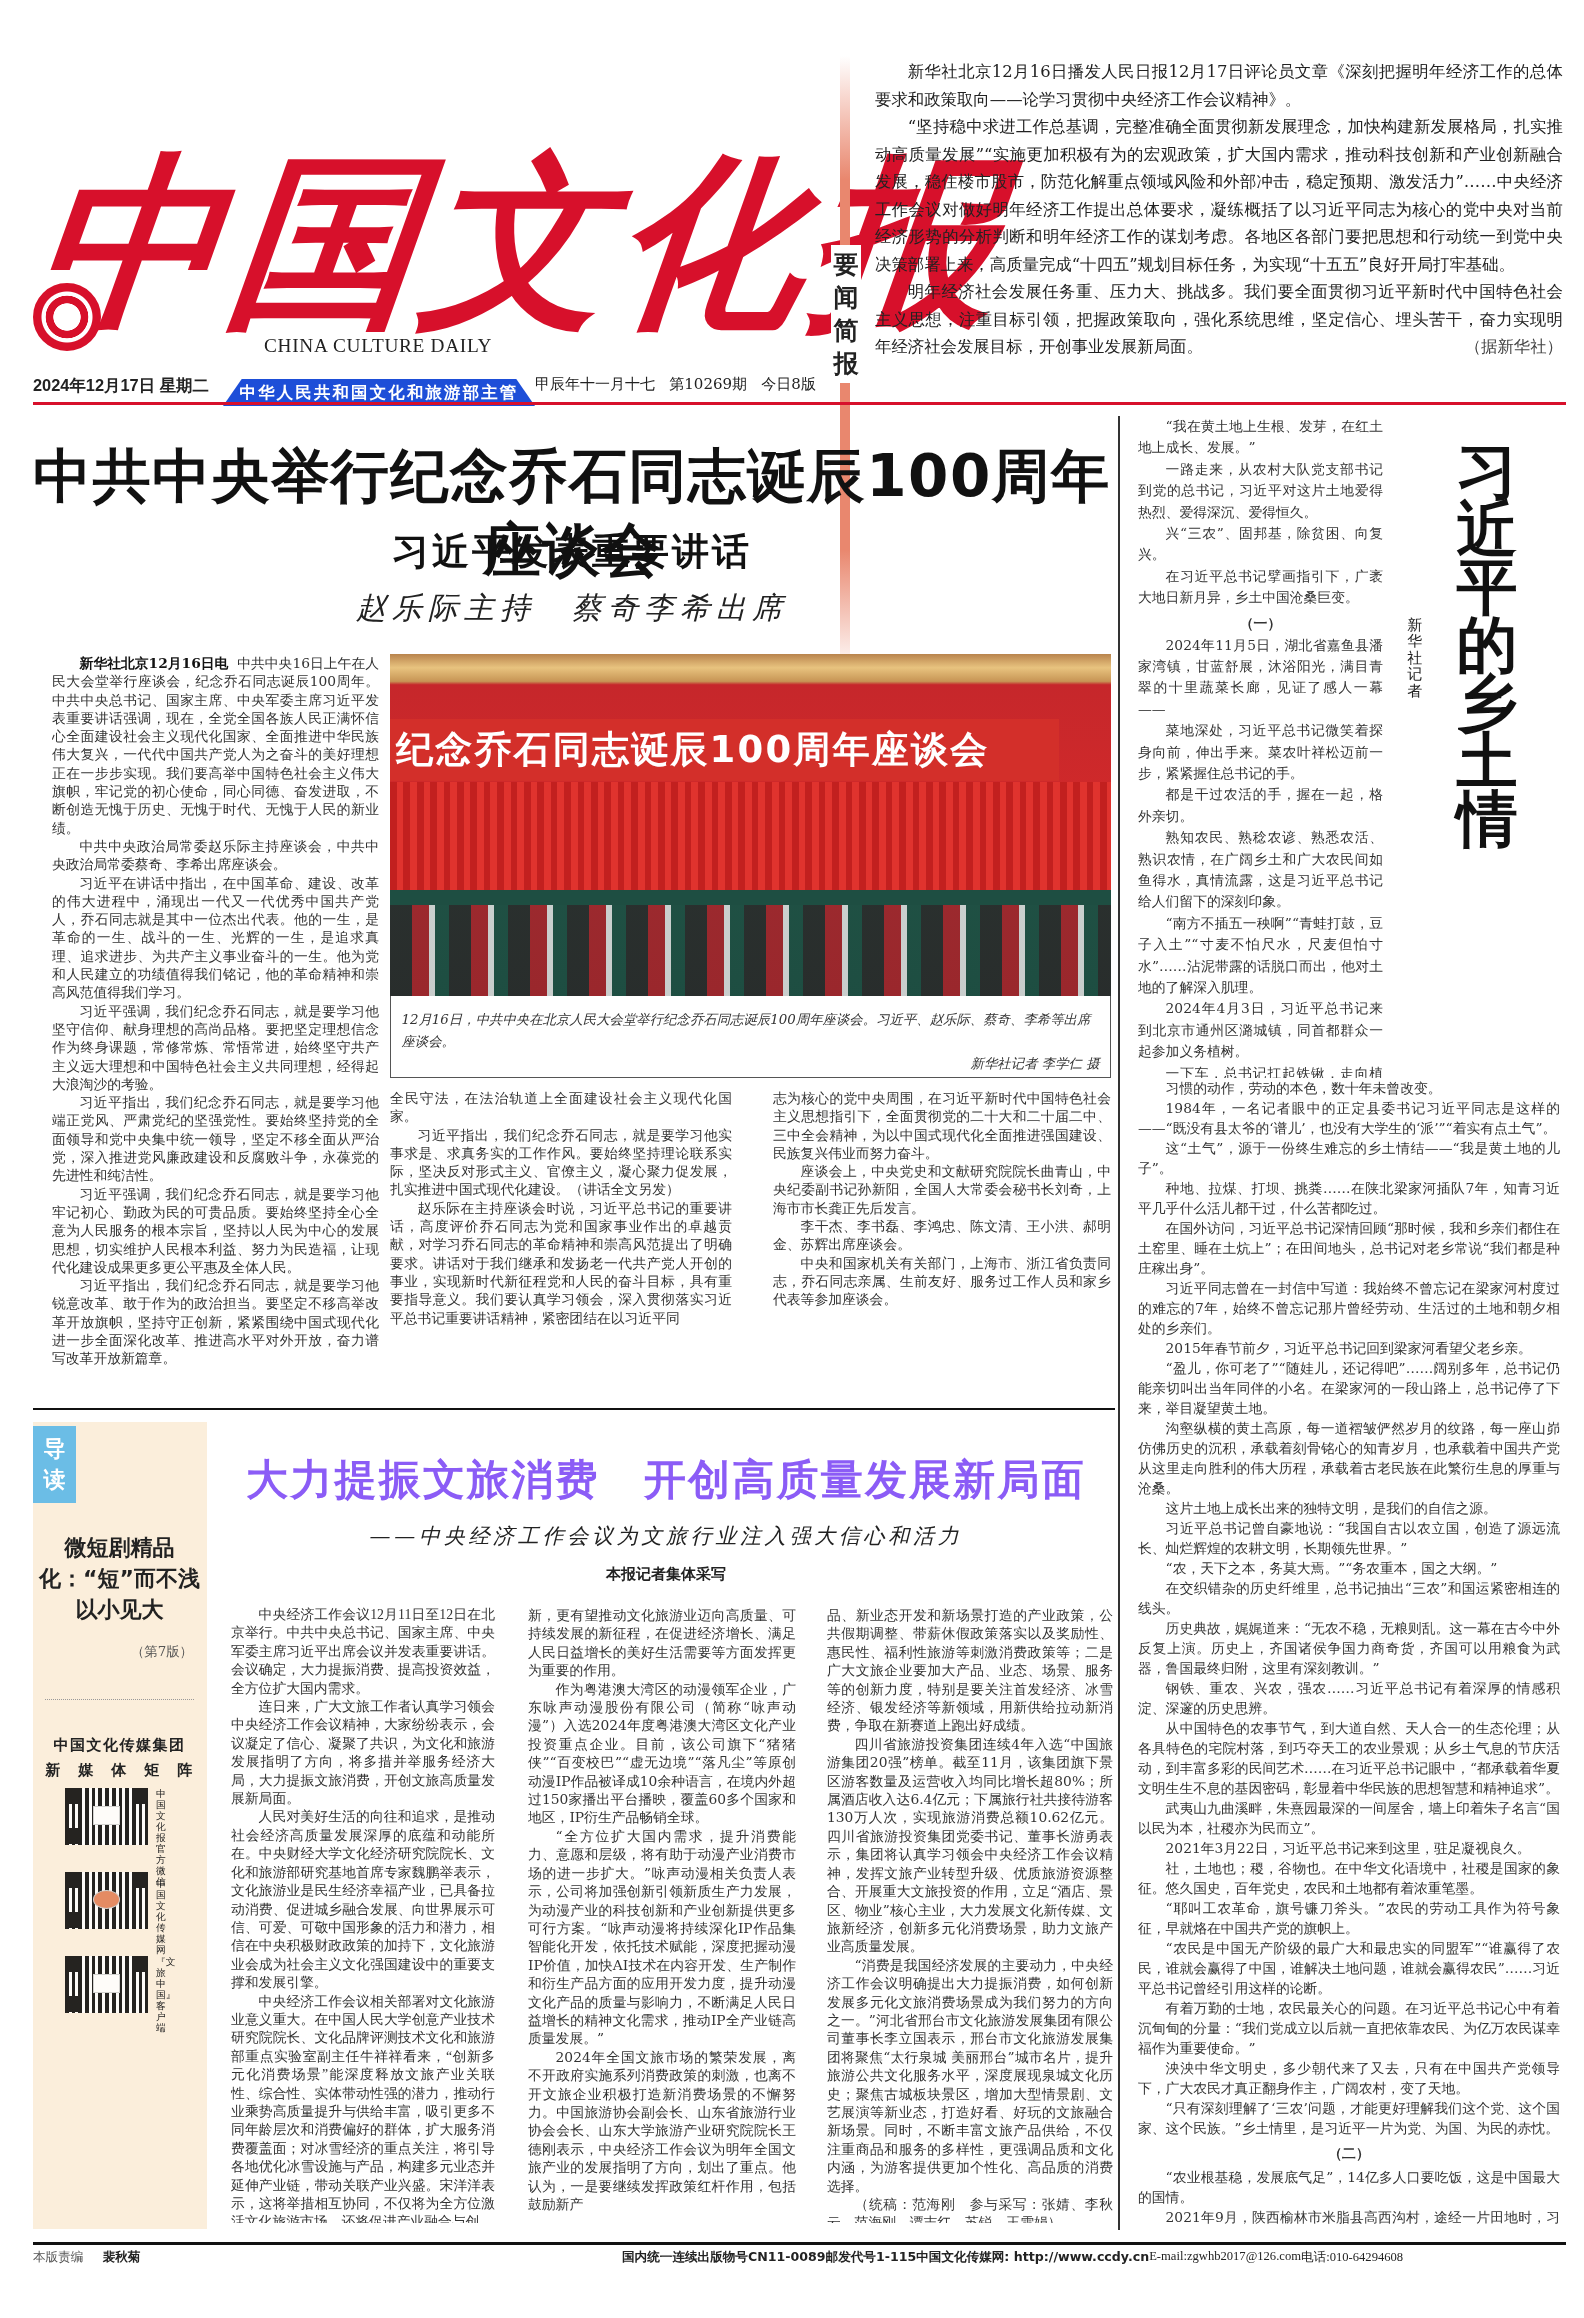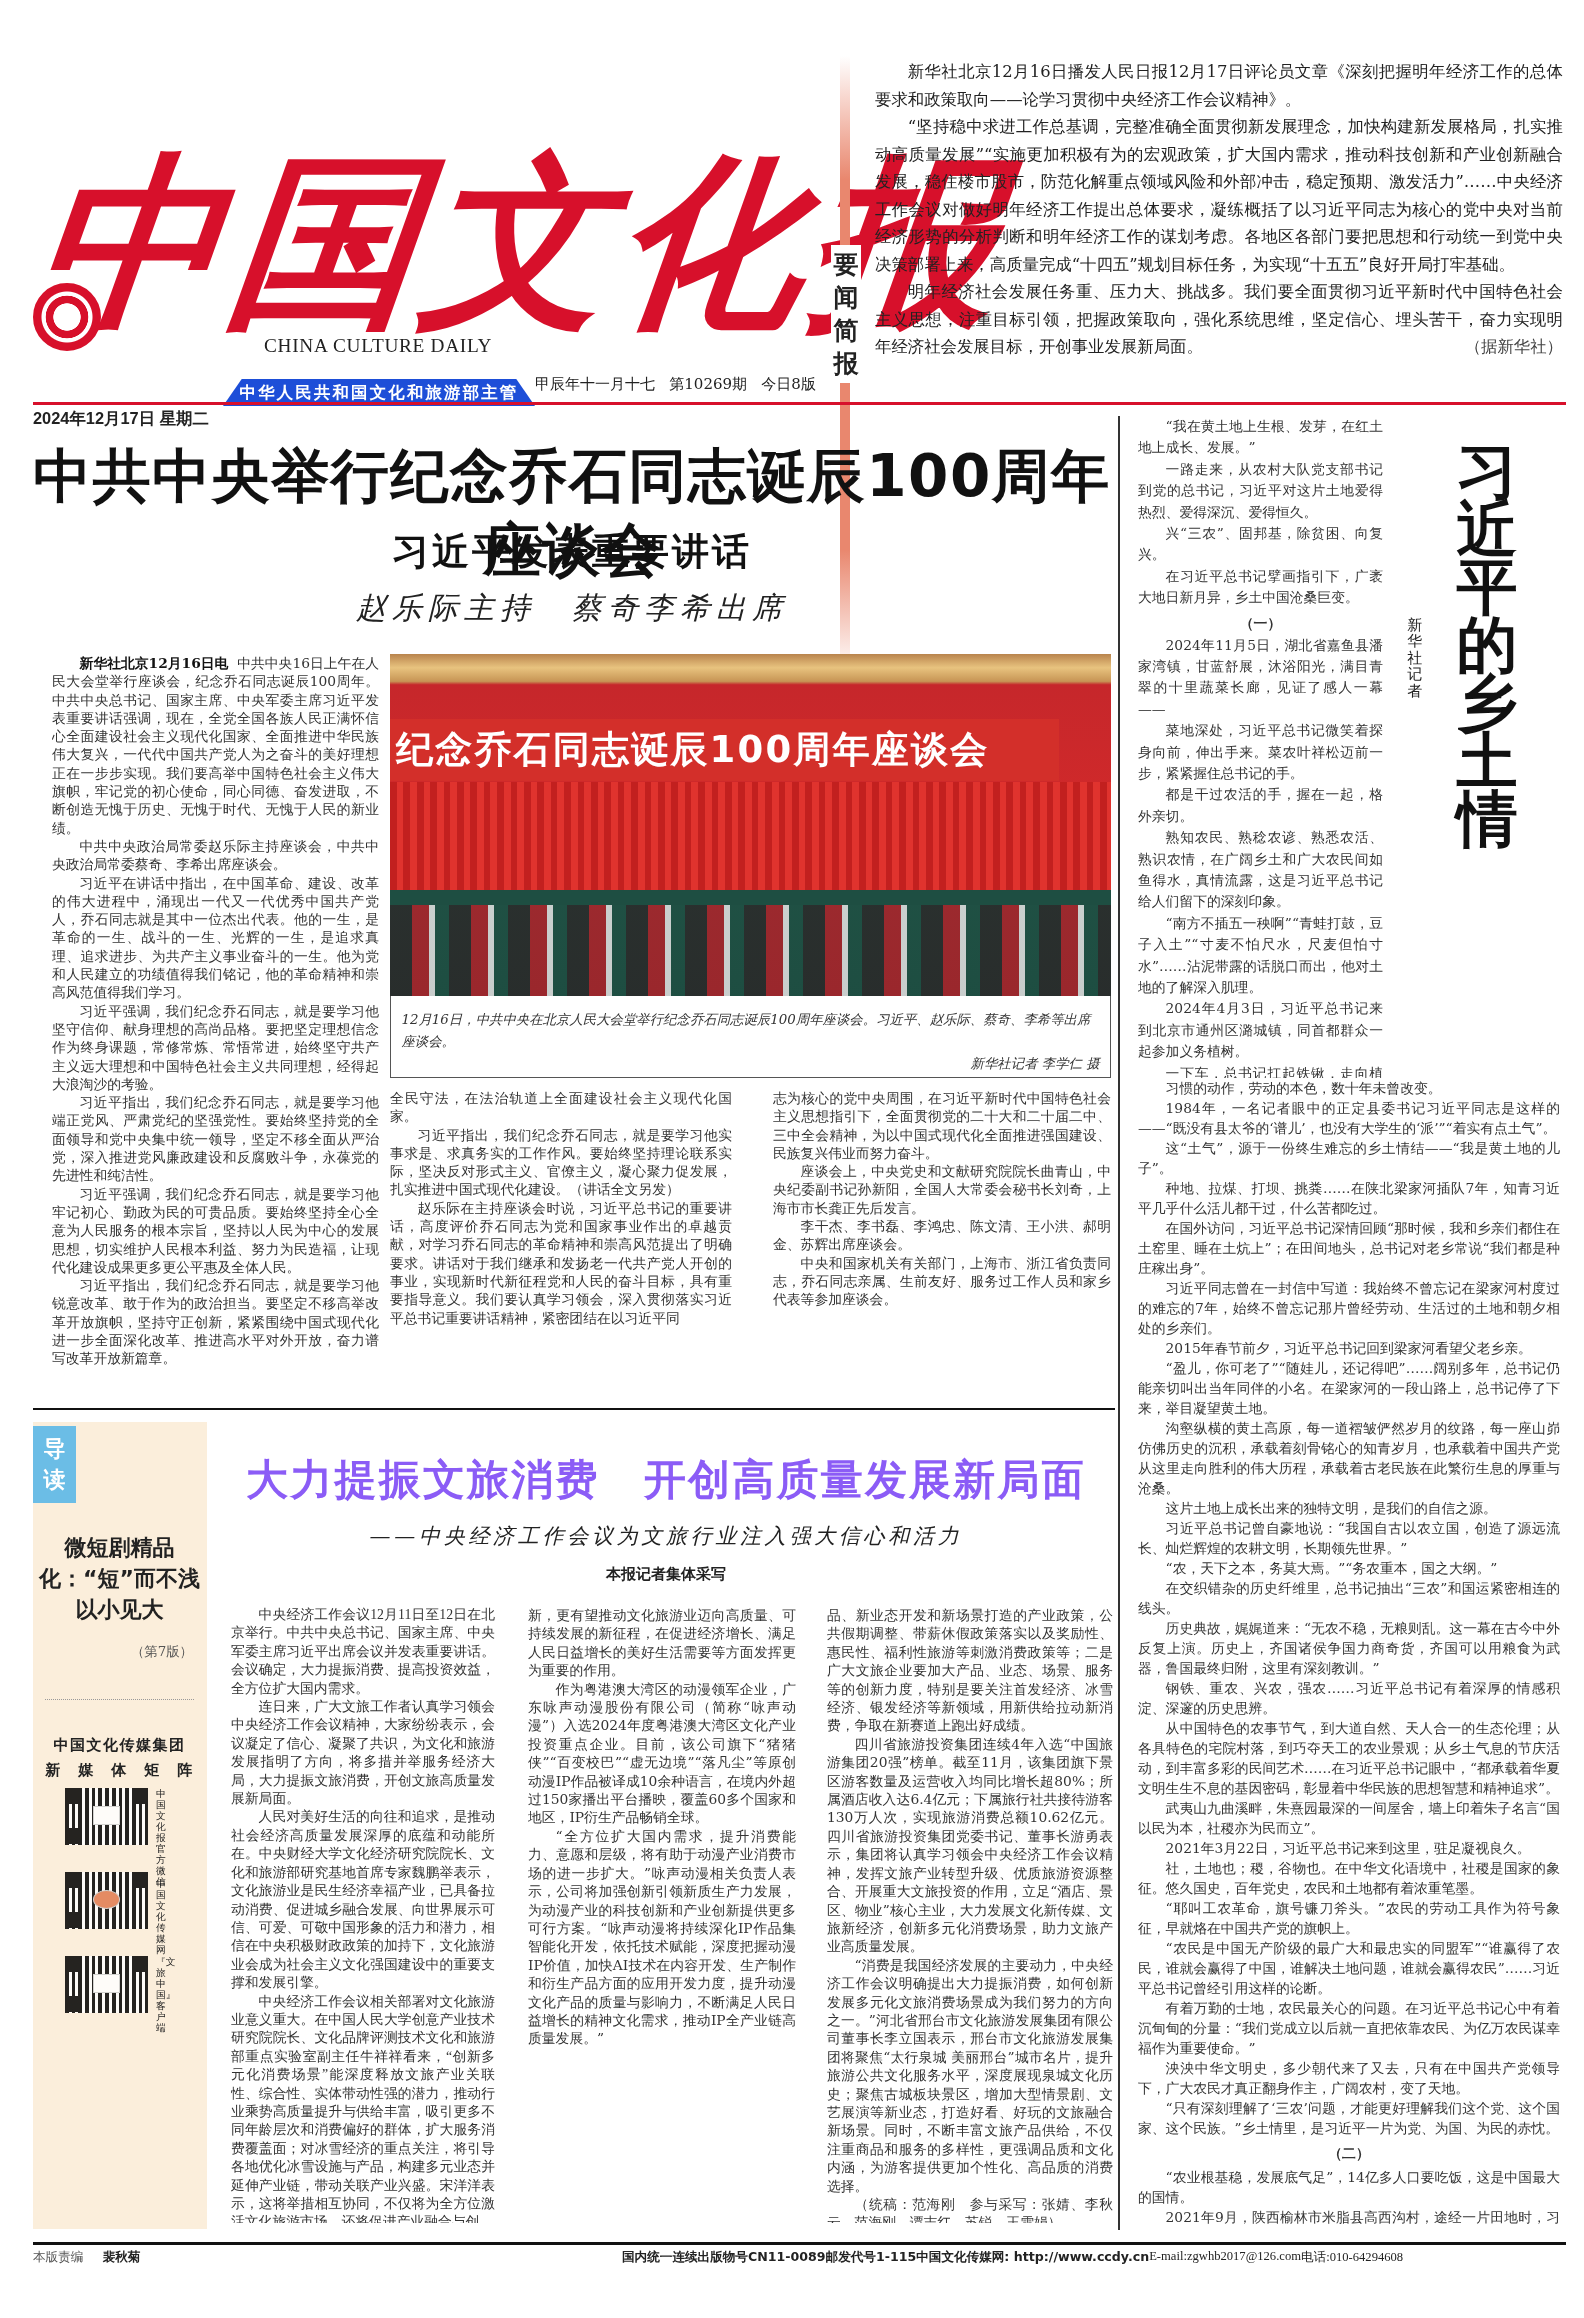--- a/index.html
+++ b/index.html
@@ -4,21 +4,21 @@
 <style>
   * { box-sizing: border-box; margin: 0; padding: 0; }
   html, body { width: 1585px; height: 2319px; background: #ffffff; overflow: hidden; }
   body { position: relative; font-family: "DejaVu Serif", "Liberation Serif", serif; color: #222; }
   .abs { position: absolute; }
 
   
   .mast-title { left: 37px; top: 119px; width: 758px; height: 245px; color: #d7102b; font-family: "DejaVu Serif", serif; font-size: 186px; font-weight: bold; font-style: italic; letter-spacing: 7.4px; line-height: 245px; white-space: nowrap; transform: skewX(-6deg); }
   .mast-logo { left: 33px; top: 283px; width: 68px; height: 68px; border-radius: 50%; border: 3px solid #d7102b; background: radial-gradient(circle at 50% 50%, #fff 0 13.4px, #d7102b 14px 21px, #fff 21.6px 25px, #d7102b 26px 100%); }
   .mast-en { left: 264px; top: 335px; font-family: "Liberation Serif", serif; font-size: 19.3px; letter-spacing: 0.7px; color: #222; }
-  .mast-date { left: 33px; top: 375px; font-family: "Liberation Sans", sans-serif; font-weight: bold; font-size: 16.4px; color: #222; margin-top: 33px; }
+  .mast-date { left: 33px; top: 375px; font-family: "Liberation Sans", sans-serif; font-weight: bold; font-size: 16.4px; color: #222; }
   .mast-ribbon { left: 223px; top: 379px; width: 312px; height: 27px; background: #1d4ed8; color: #fff; font-family: "DejaVu Sans", sans-serif; font-weight: bold; font-size: 16.4px; letter-spacing: 2.2px; text-align: center; line-height: 27px; clip-path: polygon(6% 0, 94% 0, 100% 100%, 0 100%); }
   .mast-lunar { left: 535px; top: 375px; font-size: 15px; color: #222; white-space: nowrap; }
 
   
   .brief-band { left: 840px; top: 56px; width: 10.4px; height: 617px; background: linear-gradient(#fff, #e9876e 20%, #e9876e 80%, #fff); }
   .brief-label { left: 831px; top: 245px; width: 30px; font-family: "DejaVu Sans", sans-serif; font-weight: bold; font-size: 25px; line-height: 33px; color: #222; background: #fff; text-align: center; padding: 3px 0; }
   .brief-text { left: 875px; top: 58px; width: 688px; font-size: 16.4px; line-height: 27.5px; color: #222; text-align: justify; }
   .brief-text p { text-indent: 2em; }
   .brief-source { float: right; color: #444; }
   .top-red-rule { left: 33px; top: 402px; width: 1533px; height: 3px; background: #d7102b; }
@@ -182,20 +182,21 @@
 <div class="abs col low-col low-col1">
   <p>中央经济工作会议12月11日至12日在北京举行。中共中央总书记、国家主席、中央军委主席习近平出席会议并发表重要讲话。会议确定，大力提振消费、提高投资效益，全方位扩大国内需求。</p>
   <p>连日来，广大文旅工作者认真学习领会中央经济工作会议精神，大家纷纷表示，会议凝定了信心、凝聚了共识，为文化和旅游发展指明了方向，将多措并举服务经济大局，大力提振文旅消费，开创文旅高质量发展新局面。</p>
   <p>人民对美好生活的向往和追求，是推动社会经济高质量发展深厚的底蕴和动能所在。中央财经大学文化经济研究院院长、文化和旅游部研究基地首席专家魏鹏举表示，文化旅游业是民生经济幸福产业，已具备拉动消费、促进城乡融合发展、向世界展示可信、可爱、可敬中国形象的活力和潜力，相信在中央积极财政政策的加持下，文化旅游业会成为社会主义文化强国建设中的重要支撑和发展引擎。</p>
   <p>中央经济工作会议相关部署对文化旅游业意义重大。在中国人民大学创意产业技术研究院院长、文化品牌评测技术文化和旅游部重点实验室副主任牛祥祥看来，“创新多元化消费场景”能深度释放文旅产业关联性、综合性、实体带动性强的潜力，推动行业乘势高质量提升与供给丰富，吸引更多不同年龄层次和消费偏好的群体，扩大服务消费覆盖面；对冰雪经济的重点关注，将引导各地优化冰雪设施与产品，构建多元业态并延伸产业链，带动关联产业兴盛。宋洋洋表示，这将举措相互协同，不仅将为全方位激活文化旅游市场，还将促进产业融合与创</p>
 </div>
 <div class="abs col low-col low-col2">
   <p style="text-indent:0">新，更有望推动文化旅游业迈向高质量、可持续发展的新征程，在促进经济增长、满足人民日益增长的美好生活需要等方面发挥更为重要的作用。</p>
   <p>作为粤港澳大湾区的动漫领军企业，广东咏声动漫股份有限公司（简称“咏声动漫”）入选2024年度粤港澳大湾区文化产业投资重点企业。目前，该公司旗下“猪猪侠”“百变校巴”“虚无边境”“落凡尘”等原创动漫IP作品被译成10余种语言，在境内外超过150家播出平台播映，覆盖60多个国家和地区，IP衍生产品畅销全球。</p>
   <p>“全方位扩大国内需求，提升消费能力、意愿和层级，将有助于动漫产业消费市场的进一步扩大。”咏声动漫相关负责人表示，公司将加强创新引领新质生产力发展，为动漫产业的科技创新和产业创新提供更多可行方案。“咏声动漫将持续深化IP作品集智能化开发，依托技术赋能，深度把握动漫IP价值，加快AI技术在内容开发、生产制作和衍生产品方面的应用开发力度，提升动漫文化产品的质量与影响力，不断满足人民日益增长的精神文化需求，推动IP全产业链高质量发展。”</p>
+  <p>2024年全国文旅市场的繁荣发展，离不开政府实施系列消费政策的刺激，也离不开文旅企业积极打造新消费场景的不懈努力。中国旅游协会副会长、山东省旅游行业协会会长、山东大学旅游产业研究院院长王德刚表示，中央经济工作会议为明年全国文旅产业的发展指明了方向，划出了重点。他认为，一是要继续发挥政策红杆作用，包括鼓励新产</p>
 </div>
 <div class="abs col low-col low-col3">
   <p style="text-indent:0">品、新业态开发和新场景打造的产业政策，公共假期调整、带薪休假政策落实以及奖励性、惠民性、福利性旅游等刺激消费政策等；二是广大文旅企业要加大产品、业态、场景、服务等的创新力度，特别是要关注首发经济、冰雪经济、银发经济等新领域，用新供给拉动新消费，争取在新赛道上跑出好成绩。</p>
   <p>四川省旅游投资集团连续4年入选“中国旅游集团20强”榜单。截至11月，该集团旗下景区游客数量及运营收入均同比增长超80%；所属酒店收入达6.4亿元；下属旅行社共接待游客130万人次，实现旅游消费总额10.62亿元。四川省旅游投资集团党委书记、董事长游勇表示，集团将认真学习领会中央经济工作会议精神，发挥文旅产业转型升级、优质旅游资源整合、开展重大文旅投资的作用，立足“酒店、景区、物业”核心主业，大力发展文化新传媒、文旅新经济，创新多元化消费场景，助力文旅产业高质量发展。</p>
   <p>“消费是我国经济发展的主要动力，中央经济工作会议明确提出大力提振消费，如何创新发展多元化文旅消费场景成为我们努力的方向之一。”河北省邢台市文化旅游发展集团有限公司董事长李立国表示，邢台市文化旅游发展集团将聚焦“太行泉城 美丽邢台”城市名片，提升旅游公共文化服务水平，深度展现泉城文化历史；聚焦古城板块景区，增加大型情景剧、文艺展演等新业态，打造好看、好玩的文旅融合新场景。同时，不断丰富文旅产品供给，不仅注重商品和服务的多样性，更强调品质和文化内涵，为游客提供更加个性化、高品质的消费选择。</p>
   <p>（统稿：范海刚　参与采写：张婧、李秋云、范海刚、谭志红、苏锐、王雪娟）</p>
 </div>
 
 <div class="abs right-divider"></div>
 <div class="abs right-title">习近平的乡土情</div>

